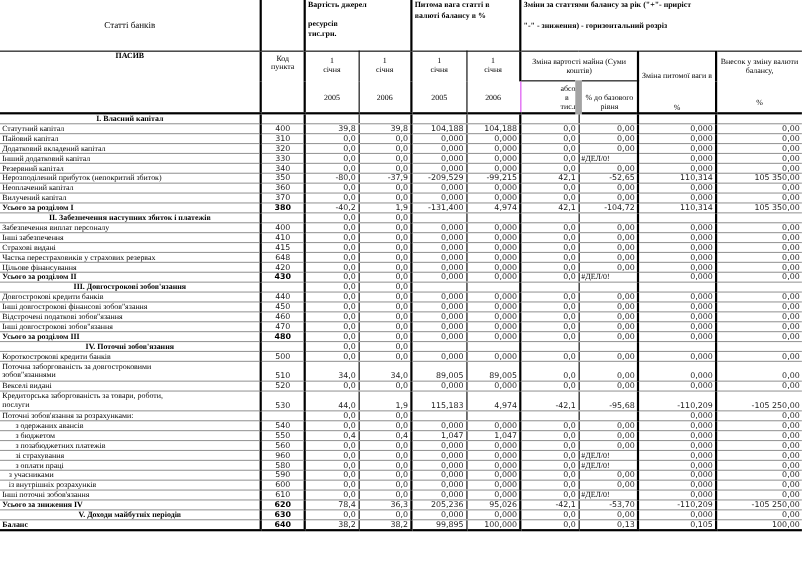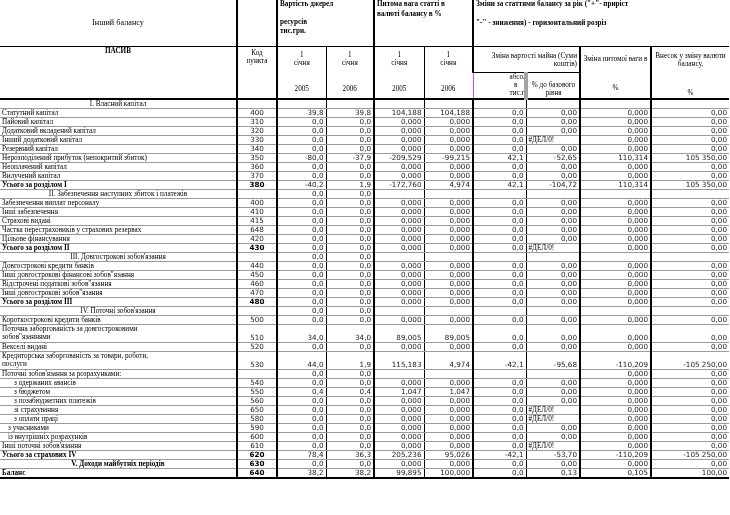--- a/index.html
+++ b/index.html
@@ -4,28 +4,28 @@
 <style>
   html, body { margin:0; padding:0; background:#ffffff; }
   body { width:730px; height:515px; overflow:hidden; font-family:"Liberation Serif","DejaVu Serif",serif; color:#000; }
   .sheet { position:relative; width:730px; height:515px; }
   table.bal { border-collapse:collapse; table-layout:fixed; width:729px; position:absolute; left:0; top:0; }
   table.bal td { padding:0 2px; font-size:7.2px; line-height:8px; height:8px; white-space:nowrap; overflow:hidden; vertical-align:bottom; border-left:1px solid #000; border-bottom:1px solid #9a9a9a; }
   table.bal td.c0 { border-left:none; }
   td.num { text-align:right; font-family:"DejaVu Sans","Liberation Sans",sans-serif; font-size:6.6px; color:#222; }
   td.code { text-align:center; font-family:"DejaVu Sans","Liberation Sans",sans-serif; font-size:6.6px; color:#222; }
   td.err { text-align:left; font-size:7px; }
-  td.sec { text-align:center; font-weight:normal; }
+  td.sec { text-align:center; font-weight:bold; }
   tr.bold td.lbl, tr.bold td.code { font-weight:bold; color:#000; }
   td.thick { border-left:2px solid #000 !important; }
   
   tr.h td { vertical-align:top; border-bottom:none; white-space:normal; }
   td.hbold { font-weight:bold; font-size:8.4px; line-height:10px; }
   td.hsmall { font-size:6.4px; line-height:8px; text-align:center; }
-  td.hsmall-l { font-size:6.4px; line-height:8px; text-align:right; }
+  td.hsmall-l { font-size:6.4px; line-height:8px; text-align:center; }
   td.pasiv { text-align:center; font-weight:bold; font-size:8.2px; vertical-align:top; padding-top:12px; }
   .title-cell { text-align:center; font-size:8.2px; vertical-align:middle !important; }
   .bb { border-bottom:2px solid #000 !important; }
   .bbt { border-bottom:1px solid #000 !important; }
   .indent1 { padding-left:14px !important; }
   .indent2 { padding-left:8px !important; }
 </style>
 </head>
 <body>
 
@@ -38,21 +38,21 @@
         <col style="width:48px">
     <col style="width:50px">
         <col style="width:49px">
         <col style="width:53px">
         <col style="width:54px">
     <col style="width:71px">
         <col style="width:78px">
   </colgroup>
   <thead>
     <tr class="h" style="height:46px">
-      <td class="c0 title-cell bbt" style="vertical-align:middle; font-size:8.2px;">Інший балансу</td>
+      <td class="c0 title-cell bbt" style="vertical-align:middle; font-size:8.2px;">Статті банків</td>
       <td class="thick bbt"></td>
       <td class="thick hbold bbt" colspan="2" style="position:relative;">
         <div>Вартість джерел</div>
         <div style="height:10px"></div>
         <div style="line-height:9px">ресурсів</div>
         <div style="line-height:8px">тис.грн.</div>
       </td>
       <td class="thick hbold bbt" colspan="2" style="line-height:9.5px; padding-right:6px;">Питома вага статті в валюті балансу в %</td>
       <td class="thick hbold bbt" colspan="4">
         <div>Зміни за статтями балансу за рік ("+"- приріст</div>
@@ -81,34 +81,34 @@
         <div style="height:18px"></div>
         <div>2005</div>
       </td>
       <td class="hsmall bb" rowspan="2" style="padding-top:4px;">
         <div>1</div>
         <div>січня</div>
         <div style="height:18px"></div>
         <div>2006</div>
       </td>
       <td class="thick hsmall-l bbt" colspan="2" style="padding-top:5px; white-space:normal;">Зміна вартості майна (Суми коштів)</td>
-      <td class="thick hsmall bb" rowspan="2" style="padding-top:8px;border-radius:17px;">
+      <td class="thick hsmall bb" rowspan="2" style="padding-top:18px;border-radius:17px;">
         <div>Зміна питомої ваги в</div>
         <div style="height:21px"></div>
         <div>%</div>
       </td>
       <td class="thick hsmall bb" rowspan="2" style="padding-top:5px;">
         <div>Внесок у зміну валюти балансу,</div>
         <div style="height:21px"></div>
         <div>%</div>
       </td>
     </tr>
     <tr class="h" style="height:25px">
       <td class="hsmall bb" style="border-left:1px solid #d946ef; vertical-align:bottom; padding-bottom:1px;padding-left:36px;">абсолютна в тис.грн.</td>
-      <td class="hsmall bb" style="border-left:4px solid #a3a3a3; vertical-align:bottom; padding-bottom:1px;">% до базового рівня</td>
+      <td class="hsmall bb" style="border-left:6px solid #a3a3a3; vertical-align:bottom; padding-bottom:1px;">% до базового рівня</td>
     </tr>
   </thead>
   <tbody id="rows-body">
         <tr>
           <td class="c0 lbl sec">І. Власний капітал</td>
           <td class="code thick"></td>
           <td class="num thick"></td>
           <td class="num"></td>
           <td class="num thick"></td>
           <td class="num"></td>
@@ -211,21 +211,21 @@
           <td class="num thick">0,0</td>
           <td class="num">0,00</td>
           <td class="num thick">0,000</td>
           <td class="num thick">0,00</td>
         </tr>
         <tr class="bold">
           <td class="c0 lbl">Усього за розділом І</td>
           <td class="code thick">380</td>
           <td class="num thick">-40,2</td>
           <td class="num">1,9</td>
-          <td class="num thick">-172,760</td>
+          <td class="num thick">-131,400</td>
           <td class="num">4,974</td>
           <td class="num thick">42,1</td>
           <td class="num">-104,72</td>
           <td class="num thick">110,314</td>
           <td class="num thick">105 350,00</td>
         </tr>
         <tr>
           <td class="c0 lbl sec">ІІ. Забезпечення наступних збиток і платежів</td>
           <td class="code thick"></td>
           <td class="num thick">0,0</td>
@@ -490,21 +490,21 @@
           <td class="num">0,0</td>
           <td class="num thick">0,000</td>
           <td class="num">0,000</td>
           <td class="num thick">0,0</td>
           <td class="num">0,00</td>
           <td class="num thick">0,000</td>
           <td class="num thick">0,00</td>
         </tr>
         <tr>
           <td class="c0 lbl indent1">зі страхування</td>
-          <td class="code thick">650</td>
+          <td class="code thick">960</td>
           <td class="num thick">0,0</td>
           <td class="num">0,0</td>
           <td class="num thick">0,000</td>
           <td class="num">0,000</td>
           <td class="num thick">0,0</td>
           <td class="err">#ДЕЛ/0!</td>
           <td class="num thick">0,000</td>
           <td class="num thick">0,00</td>
         </tr>
         <tr>
@@ -549,21 +549,21 @@
           <td class="num thick">0,0</td>
           <td class="num">0,0</td>
           <td class="num thick">0,000</td>
           <td class="num">0,000</td>
           <td class="num thick">0,0</td>
           <td class="err">#ДЕЛ/0!</td>
           <td class="num thick">0,000</td>
           <td class="num thick">0,00</td>
         </tr>
         <tr class="bold">
-          <td class="c0 lbl">Усього за страхових IV</td>
+          <td class="c0 lbl">Усього за зниження IV</td>
           <td class="code thick">620</td>
           <td class="num thick">78,4</td>
           <td class="num">36,3</td>
           <td class="num thick">205,236</td>
           <td class="num">95,026</td>
           <td class="num thick">-42,1</td>
           <td class="num">-53,70</td>
           <td class="num thick">-110,209</td>
           <td class="num thick">-105 250,00</td>
         </tr>

